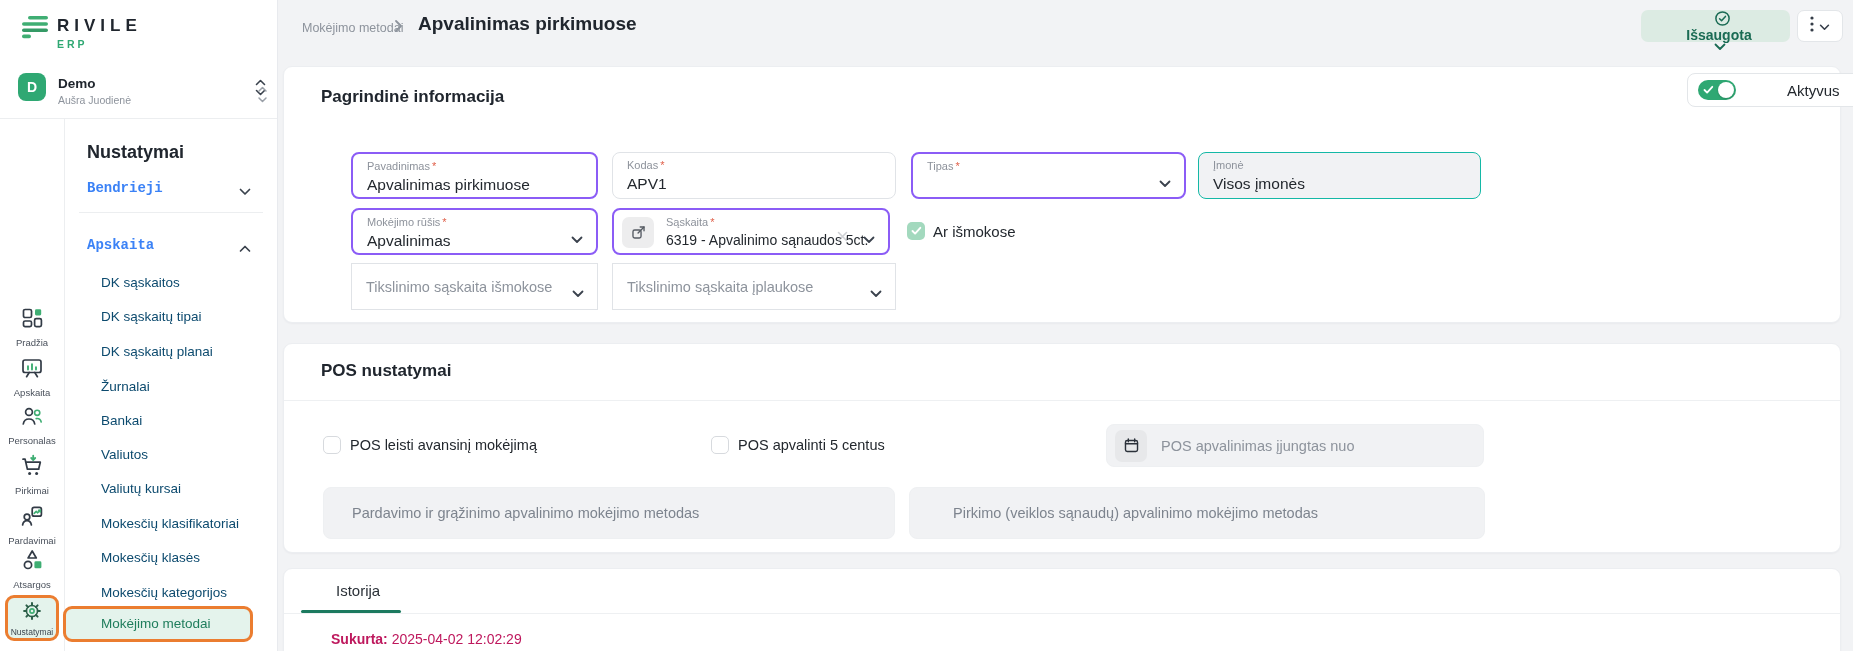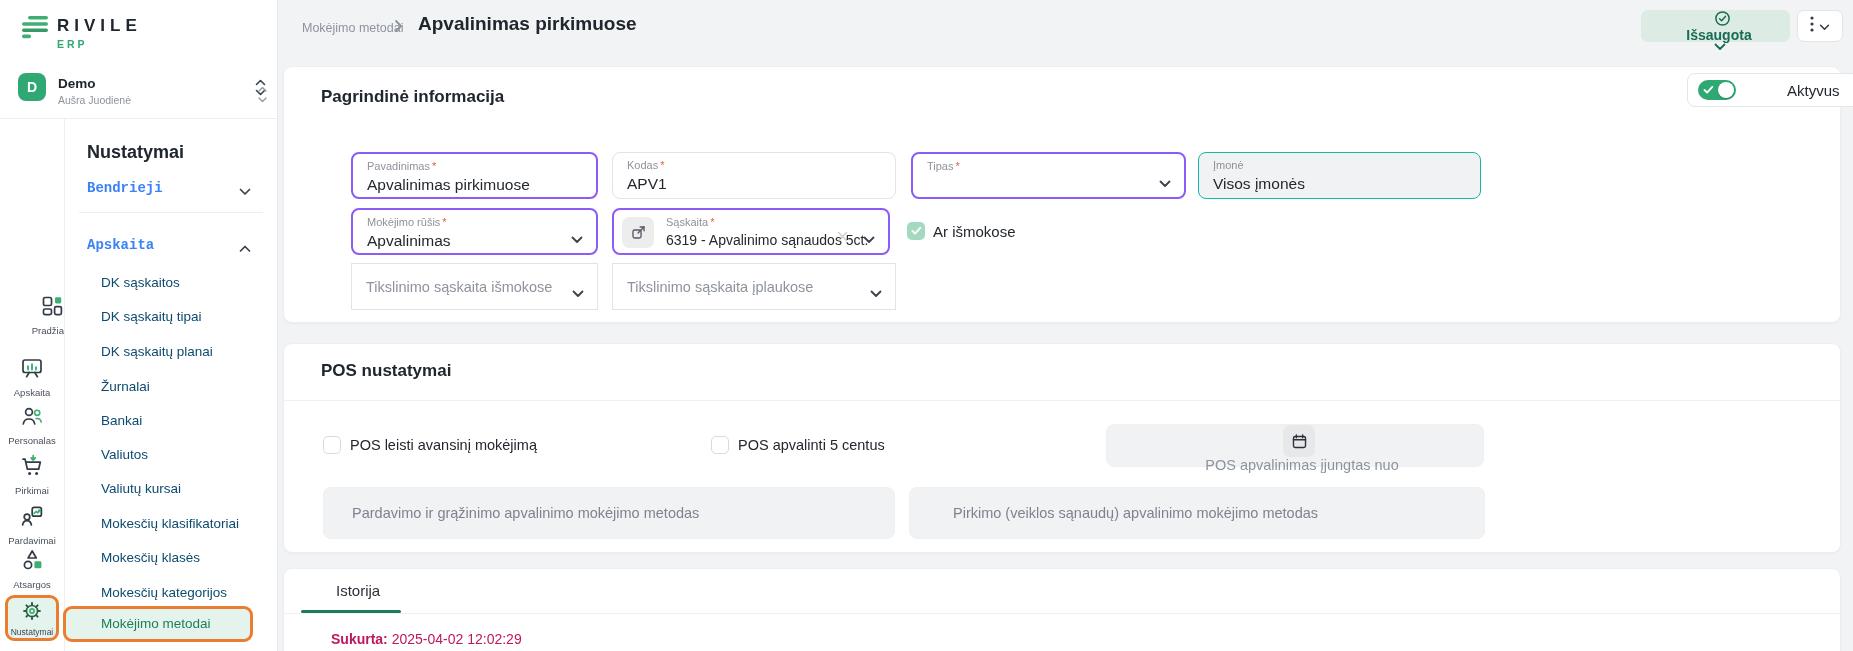--- a/index.html
+++ b/index.html
@@ -100,21 +100,21 @@
     <div class="abs" style="left:254px;top:78px;">
       <svg width="13" height="19" viewBox="0 0 13 19" fill="none" stroke="#3a424d" stroke-width="1.6" stroke-linecap="round" stroke-linejoin="round">
         <path d="M2.5 6.5l4-4 4 4"></path>
           <path d="M2.5 12.5l4 4 4-4"></path>
       </svg>
     </div>
 
     <div class="side-divider"></div>
 
     <nav class="rail">
-      <div class="rail-item" style="top:176px;align-items:flex-end;">
+      <div class="rail-item" style="top:188px;">
         <span>
           <svg width="24" height="24" viewBox="0 0 24 24" fill="none">
             <rect x="3.5" y="3.5" width="8" height="8" rx="1.6" stroke="#323B46" stroke-width="1.7"></rect>
             <rect x="15" y="3.2" width="6.2" height="6.2" rx="1.3" fill="#3FAE73"></rect>
             <rect x="3.5" y="15" width="8" height="5.6" rx="1.6" stroke="#323B46" stroke-width="1.7"></rect>
             <rect x="14.6" y="12.6" width="6.8" height="8" rx="1.6" stroke="#323B46" stroke-width="1.7"></rect>
           </svg></span>
         <span class="rail-label">Pradžia</span>
       </div>
       <div class="rail-item" style="top:238px;">
@@ -352,21 +352,21 @@
 
     <div class="abs" style="left:39px;top:92px;display:flex;align-items:center;gap:9px;">
       <span class="chk off"></span>
       <span class="chk-lbl">POS leisti avansinį mokėjimą</span>
     </div>
     <div class="abs" style="left:427px;top:92px;display:flex;align-items:center;gap:9px;">
       <span class="chk off"></span>
       <span class="chk-lbl">POS apvalinti 5 centus</span>
     </div>
 
-    <div class="ghost-input" style="left:822px;top:80px;width:378px;height:43px;flex-direction:column;">
+    <div class="ghost-input" style="left:822px;top:80px;width:378px;height:43px;">
       <span class="date-chip">
         <svg width="17" height="17" viewBox="0 0 24 24" fill="none" stroke="#2b313a" stroke-width="2" stroke-linecap="round">
           <rect x="3.5" y="5" width="17" height="15.5" rx="2.5"></rect>
             <path d="M7.5 2.8v4M16.5 2.8v4M3.5 9.6h17"></path>
         </svg>
         </span>
       <span class="ph" style="margin-left:14px;color:#8d939c;">POS apvalinimas įjungtas nuo</span>
     </div>
 
     <div class="ghost-input" style="left:39px;top:143px;width:572px;height:52px;">

